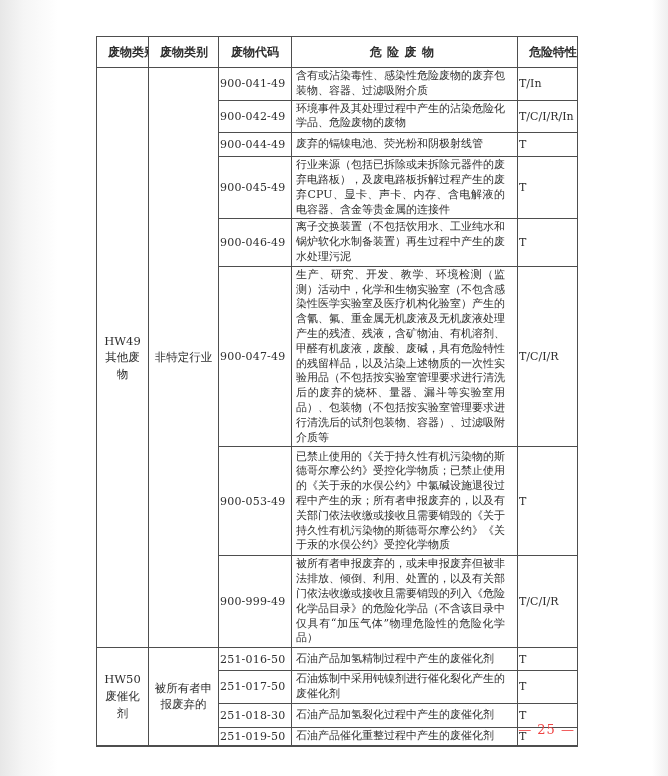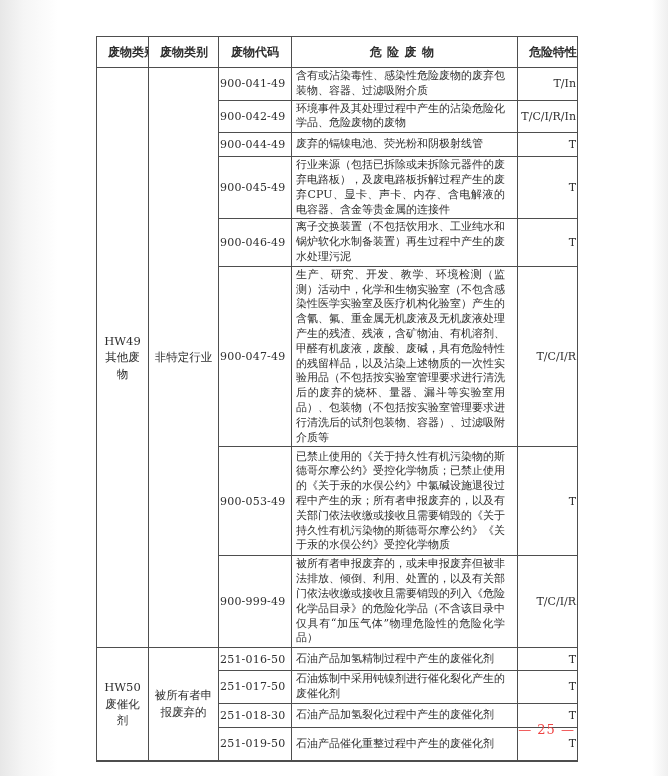--- a/index.html
+++ b/index.html
@@ -37,21 +37,21 @@
     text-align:center;font-size:11.5px;line-height:1.45;padding:0 3px;
   }
   .code-cell{
     text-align:left;font-size:11px;letter-spacing:0.2px;white-space:nowrap;
   }
   .desc-cell{
     font-size:11px;line-height:14.8px;text-align:justify;
     padding:1px 12px 1px 4px;
   }
   .trait-cell{
-    text-align:right;font-size:11px;white-space:nowrap;margin-left:48px;
+    text-align:left;font-size:11px;white-space:nowrap;margin-left:48px;
   }
   .page-number{
     position:absolute;left:0;top:722px;width:575px;
     text-align:right;font-size:13px;color:#ef4444;letter-spacing:1px;
   }
 </style>
 </head>
 <body>
 
 <div class="edge-left"></div>
@@ -133,21 +133,21 @@
   <tr style="height:31px">
     <td class="code-cell">251-017-50</td>
     <td class="desc-cell">石油炼制中采用钝镍剂进行催化裂化产生的废催化剂</td>
     <td class="trait-cell">T</td>
   </tr>
   <tr style="height:24px">
     <td class="code-cell">251-018-30</td>
     <td class="desc-cell">石油产品加氢裂化过程中产生的废催化剂</td>
     <td class="trait-cell">T</td>
   </tr>
-  <tr style="height:34px">
+  <tr style="height:18px">
     <td class="code-cell">251-019-50</td>
     <td class="desc-cell">石油产品催化重整过程中产生的废催化剂</td>
     <td class="trait-cell">T</td>
   </tr>
 </tbody>
   </table>
 
 <div class="page-number">—  25  —</div>
 
 </body></html>

